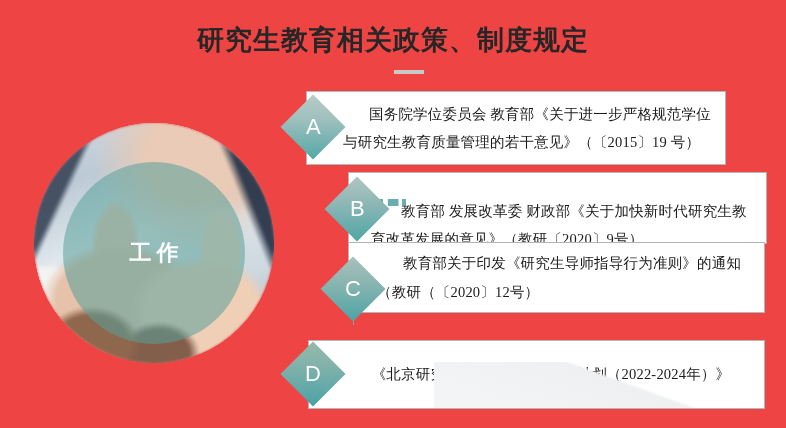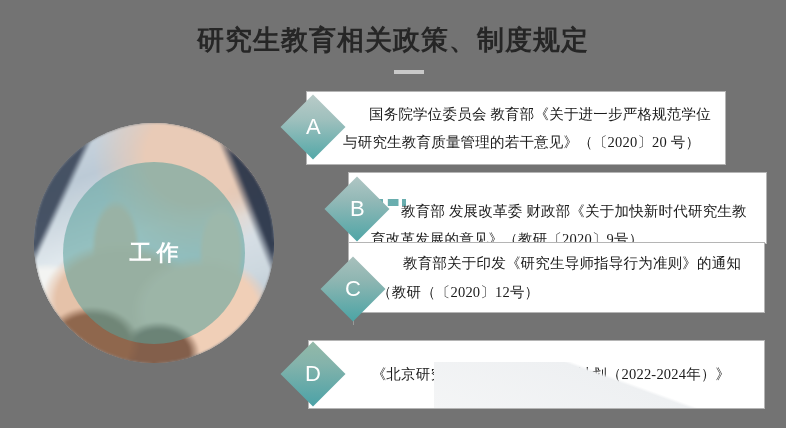--- a/index.html
+++ b/index.html
@@ -9,21 +9,21 @@
     height: 428px;
     overflow: hidden;
     background: #ffffff;
     font-family: "Liberation Sans", "DejaVu Sans", sans-serif;
   }
 
   #slide {
     position: relative;
     width: 786px;
     height: 428px;
-    background: #737373;
+    background: #ef4444;
     overflow: hidden;
   }
 
   
   #title {
     position: absolute;
     left: 0;
     top: 22px;
     width: 786px;
     text-align: center;
@@ -224,21 +224,21 @@
   <div class="stub" id="stub-a-top"></div>
   <div class="stub" id="stub-a-bot"></div>
   <div class="stub" id="stub-b-top"></div>
   <div class="stub" id="stub-b-bot"></div>
   <div class="stub" id="stub-c-top"></div>
   <div class="stub" id="stub-c-bot"></div>
   <div class="stub" id="stub-d-top"></div>
   <div class="stub" id="stub-d-bot"></div>
 
   <div class="card" id="card-a">
-    <div class="card-text">国务院学位委员会 教育部《关于进一步严格规范学位与研究生教育质量管理的若干意见》（〔2020〕20 号）</div>
+    <div class="card-text">国务院学位委员会 教育部《关于进一步严格规范学位与研究生教育质量管理的若干意见》（〔2015〕19 号）</div>
   </div>
 
   <div class="card" id="card-b">
     <div class="card-text">教育部 发展改革委 财政部《关于加快新时代研究生教育改革发展的意见》（教研〔2020〕9号）</div>
   </div>
   <div id="card-b-mark"></div>
 
   <div class="card" id="card-c">
     <div class="card-text">教育部关于印发《研究生导师指导行为准则》的通知（教研（〔2020〕12号）</div>
   </div>

